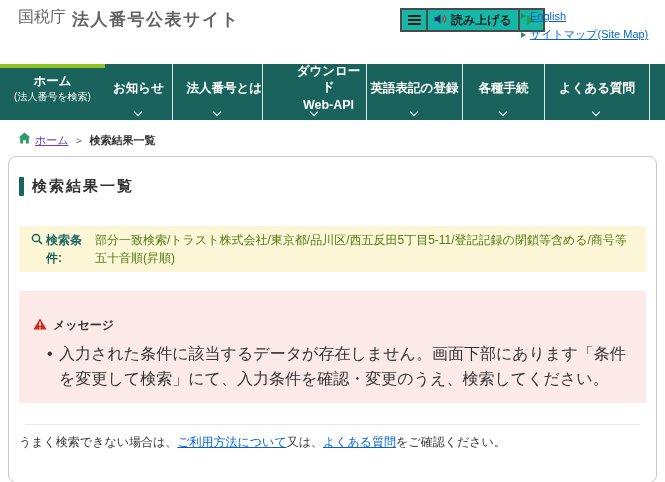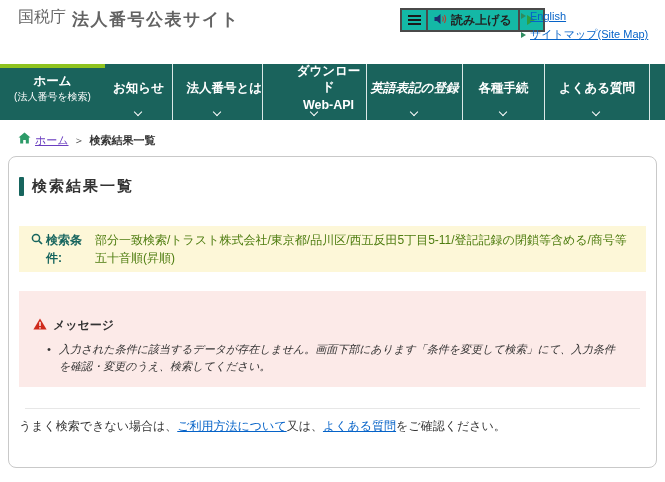--- a/index.html
+++ b/index.html
@@ -37,21 +37,21 @@
   .fs-btn { display:flex; align-items:center; gap:4px; height:20px; border:1px solid #569580; border-radius:3px; background:#fff; padding:0 8px; font-size:12px; color:#1d6b50; font-family:inherit; cursor:pointer; }
   .fs-sym { display:inline-block; width:13px; height:13px; background:#d9e8cf; color:#1d6b50; font-size:11px; line-height:13px; text-align:center; font-weight:bold; }
 
   
   nav { display:flex; height:56px; background:#1a635c; }
   .nav-item { position:relative; display:flex; flex-direction:column; align-items:center; justify-content:center; gap:1px; color:#fff; font-weight:bold; font-size:12.5px; line-height:1.3; text-decoration:none; text-align:center; padding-bottom:8px; }
   .nav-item:nth-child(1){ width:105px; }
   .nav-item:nth-child(2){ width:67px; }
   .nav-item:nth-child(3){ width:90px;align-items:flex-end; }
   .nav-item:nth-child(4){ width:104px;padding-left:28px; }
-  .nav-item:nth-child(5){ width:96px;font-style:italic; }
+  .nav-item:nth-child(5){ width:96px; }
   .nav-item:nth-child(6){ width:82px; }
   .nav-item:nth-child(7){ width:106px; }
   .nav-item:nth-child(n+3){ border-left:1px solid rgba(255,255,255,0.85); }
   .nav-item:nth-child(7){ border-right:1px solid rgba(255,255,255,0.85); }
   .nav-item.active::before { content:""; position:absolute; top:0; left:0; width:100%; height:4px; background:#8fc31f; }
   .nav-sub-small { font-size:10px; font-weight:normal; }
   .chev { position:absolute; bottom:5px; left:50%; width:6px; height:6px; margin-left:-4px; border-right:1.5px solid #fff; border-bottom:1.5px solid #fff; transform:rotate(45deg); }
 
   
   .breadcrumb { display:flex; align-items:center; gap:5px; padding:12px 0 8px 18px; font-size:11px; line-height:16px; }
@@ -69,21 +69,21 @@
 
   .search-box { display:flex; background:#fdf7d8; padding:5px 12px; font-size:12px; line-height:1.5; }
   .sc-label { display:flex; gap:3px; width:64px; flex-shrink:0; color:#17655e; font-weight:bold; }
   .sc-label svg { margin-top:2px; flex-shrink:0; }
   .sc-label-text { width:44px; }
   .sc-value { flex:1; color:#4d7c0f; }
 
   .msg-box { margin-top:19px; background:#fceae8; padding:26px 14px 11px; }
   .msg-title { display:flex; align-items:center; gap:6px; font-size:12px; font-weight:bold; color:#333; margin-bottom:7px; }
   .msg-list { margin:0; padding:0 6px 0 14px; list-style:none; }
-  .msg-list li { position:relative; padding-left:12px; font-size:11px; line-height:1.58; color:#333;font-style:italic; }
+  .msg-list li { position:relative; padding-left:12px; font-size:16px; line-height:1.58; color:#333; }
   .msg-list li::before { content:"\2022"; position:absolute; left:0; top:0; }
 
   .divider { border:none; border-top:1px solid #e7e7e7; margin:21px 6px 0; }
   .help { margin:9px 0 0; font-size:12px; line-height:1.4; }
 
   .card2 { margin-top:25px; height:40px; border-radius:8px; position:relative; }
 </style>
 </head>
 <body>
 

